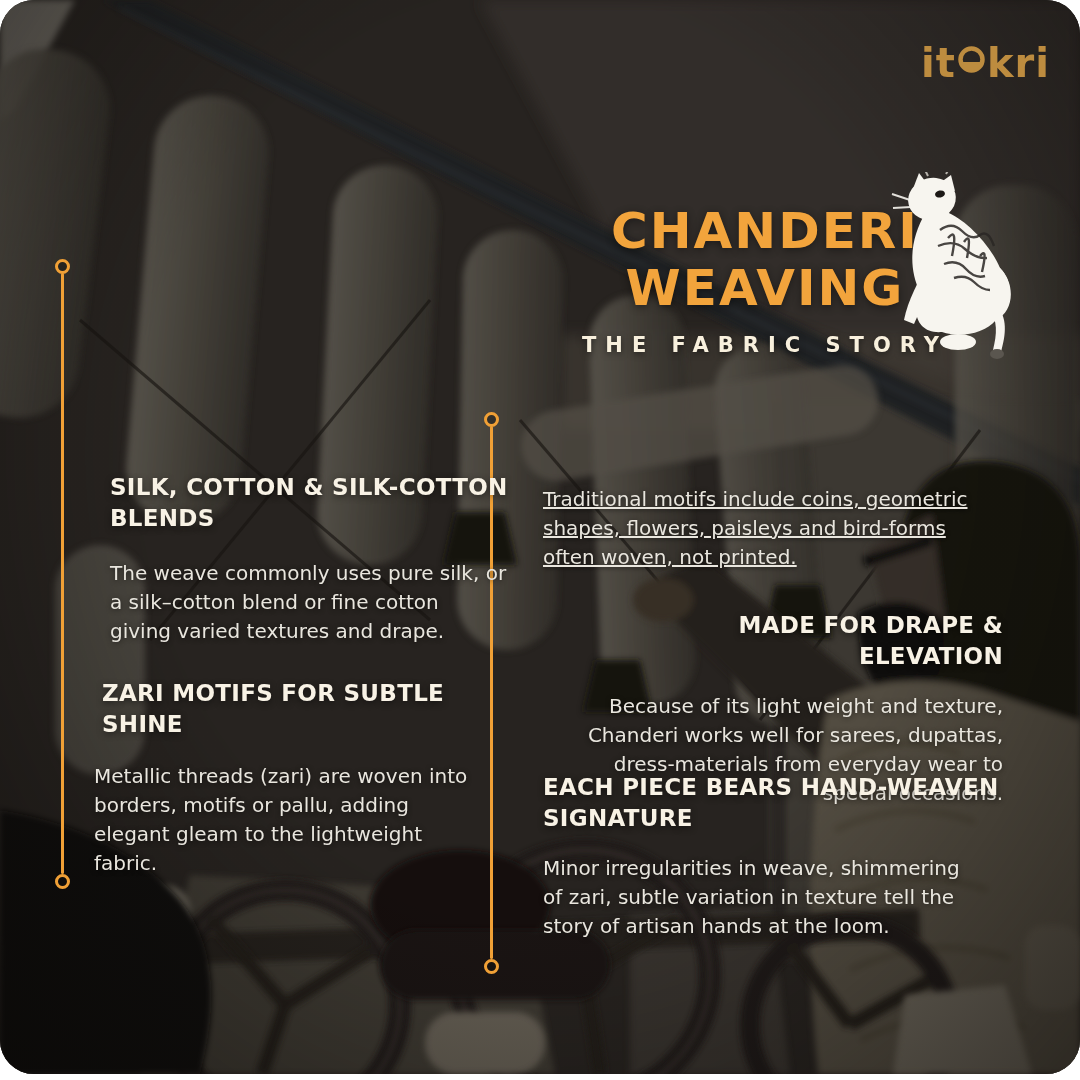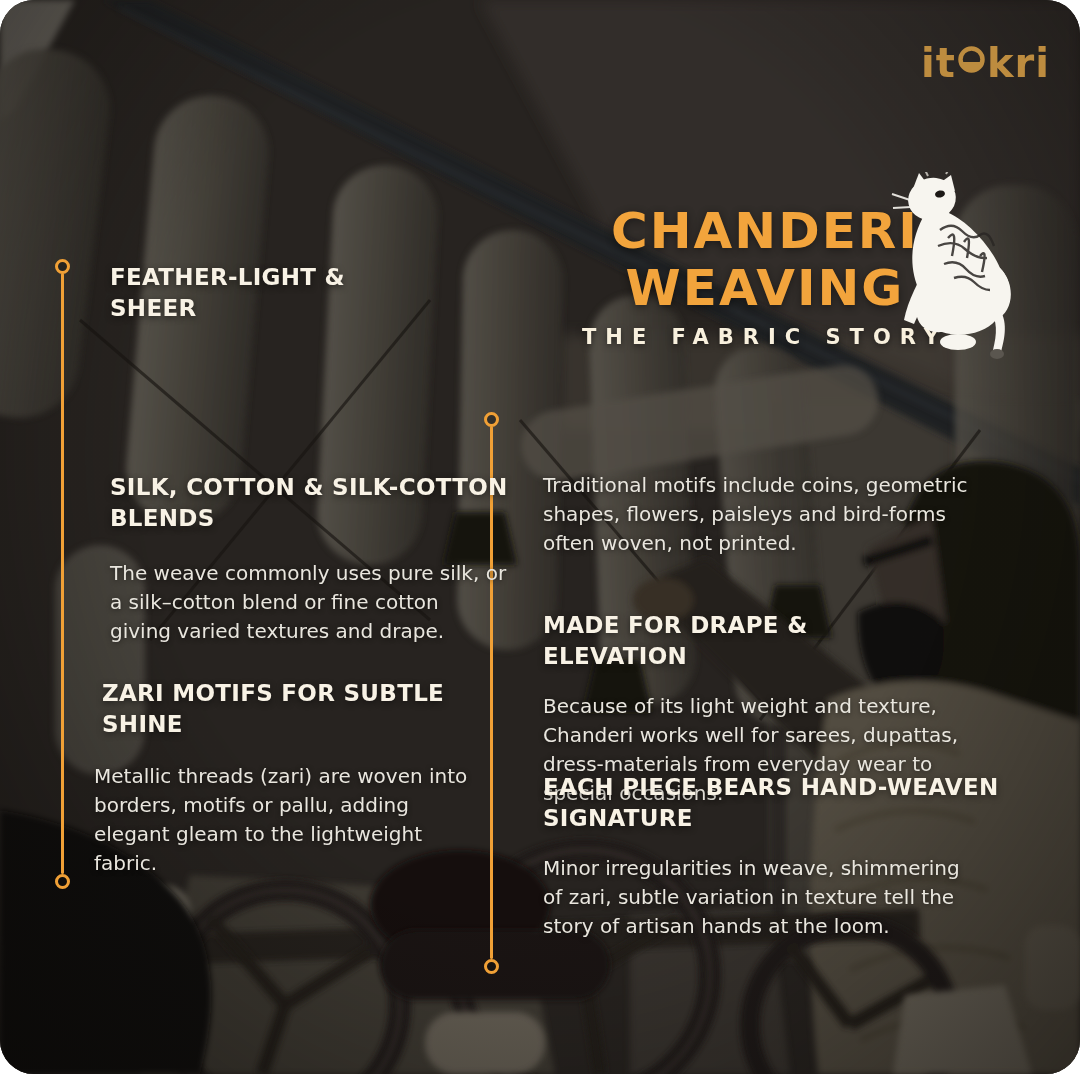--- a/index.html
+++ b/index.html
@@ -8,21 +8,21 @@
   .bg{position:absolute;left:0;top:0;}
   
   .shade{position:absolute;left:0;top:0;width:1080px;height:1074px;pointer-events:none;
          background:radial-gradient(ellipse at 50% 42%, rgba(0,0,0,0) 52%, rgba(8,6,4,0.5) 100%);}
   
   .logo{position:absolute;top:40px;right:30px;color:#bd8c3f;font-size:40px;font-weight:bold;letter-spacing:1px;display:flex;}
   .logo .o{display:inline-block;width:27px;height:27px;margin:6px 2px 0 2px;}
   
   .titleblock{position:absolute;left:550px;top:203px;width:430px;text-align:center;}
   .title{color:#f2a43c;font-size:50px;line-height:57px;font-weight:bold;letter-spacing:2px;text-shadow:0 2px 8px rgba(0,0,0,.45);}
-  .subtitle{margin-top:8px;color:#f8f0dd;font-size:21px;font-weight:bold;letter-spacing:9px;text-shadow:0 2px 6px rgba(0,0,0,.5);}
+  .subtitle{margin-top:16px;color:#f8f0dd;font-size:21px;font-weight:bold;letter-spacing:9px;text-shadow:0 2px 6px rgba(0,0,0,.5);}
   .cat{position:absolute;left:884px;top:172px;width:140px;height:192px;}
   
   .tline{position:absolute;width:3px;background:#f0a036;border-radius:2px;}
   .tring{position:absolute;width:9px;height:9px;border:3px solid #f0a036;border-radius:50%;background:rgba(20,17,14,.4);}
   
   .sec{position:absolute;}
   .sec h3{margin:0;color:#f8f2e5;font-size:23px;line-height:31px;font-weight:bold;letter-spacing:.3px;white-space:pre-line;text-shadow:0 2px 6px rgba(0,0,0,.5);}
   .sec p{margin:0;color:#e9e6de;font-size:20px;line-height:29px;font-weight:normal;white-space:pre-line;text-shadow:0 1px 5px rgba(0,0,0,.55);}
 </style>
 </head>
@@ -182,47 +182,45 @@
   <div class="tring" style="left:55px;top:259px;"></div>
   <div class="tline" style="left:60.5px;top:273px;height:601px;"></div>
   <div class="tring" style="left:55px;top:874px;"></div>
 
   <div class="tring" style="left:484px;top:412px;"></div>
   <div class="tline" style="left:489.5px;top:426px;height:533px;"></div>
   <div class="tring" style="left:484px;top:959px;"></div>
 
   <div>
     <div class="sec" style="left:110px;top:262px;width:400px;">
-      <h3>FEATHER-LIGHT &amp;
-SHEER</h3>
     </div>
     <div class="sec" style="left:110px;top:472px;width:410px;">
       <h3>SILK, COTTON &amp; SILK-COTTON
 BLENDS</h3>
       <p style="margin-top:25px;">The weave commonly uses pure silk, or
 a silk–cotton blend or fine cotton
 giving varied textures and drape.</p>
     </div>
     <div class="sec" style="left:102px;top:678px;width:410px;">
       <h3>ZARI MOTIFS FOR SUBTLE
 SHINE</h3>
       <p style="margin-top:22px;margin-left:-8px;">Metallic threads (zari) are woven into
 borders, motifs or pallu, adding
 elegant gleam to the lightweight
 fabric.</p>
     </div>
   </div>
 
   <div>
     <div class="sec" style="left:543px;top:453px;width:460px;">
-      <p style="margin-top:18px;">Traditional motifs include coins, geometric
+      <p style="margin-top:32px;text-decoration:underline;">Traditional motifs include coins, geometric
 shapes, flowers, paisleys and bird-forms
 often woven, not printed.</p>
     </div>
-    <div class="sec" style="left:543px;top:610px;width:460px;">
+    <div class="sec" style="left:543px;top:610px;width:460px;text-align:right;">
       <h3>MADE FOR DRAPE &amp;
 ELEVATION</h3>
       <p style="margin-top:20px;">Because of its light weight and texture,
 Chanderi works well for sarees, dupattas,
 dress-materials from everyday wear to
 special occasions.</p>
     </div>
     <div class="sec" style="left:543px;top:772px;width:470px;">
       <h3>EACH PIECE BEARS HAND-WEAVEN
 SIGNATURE</h3>

